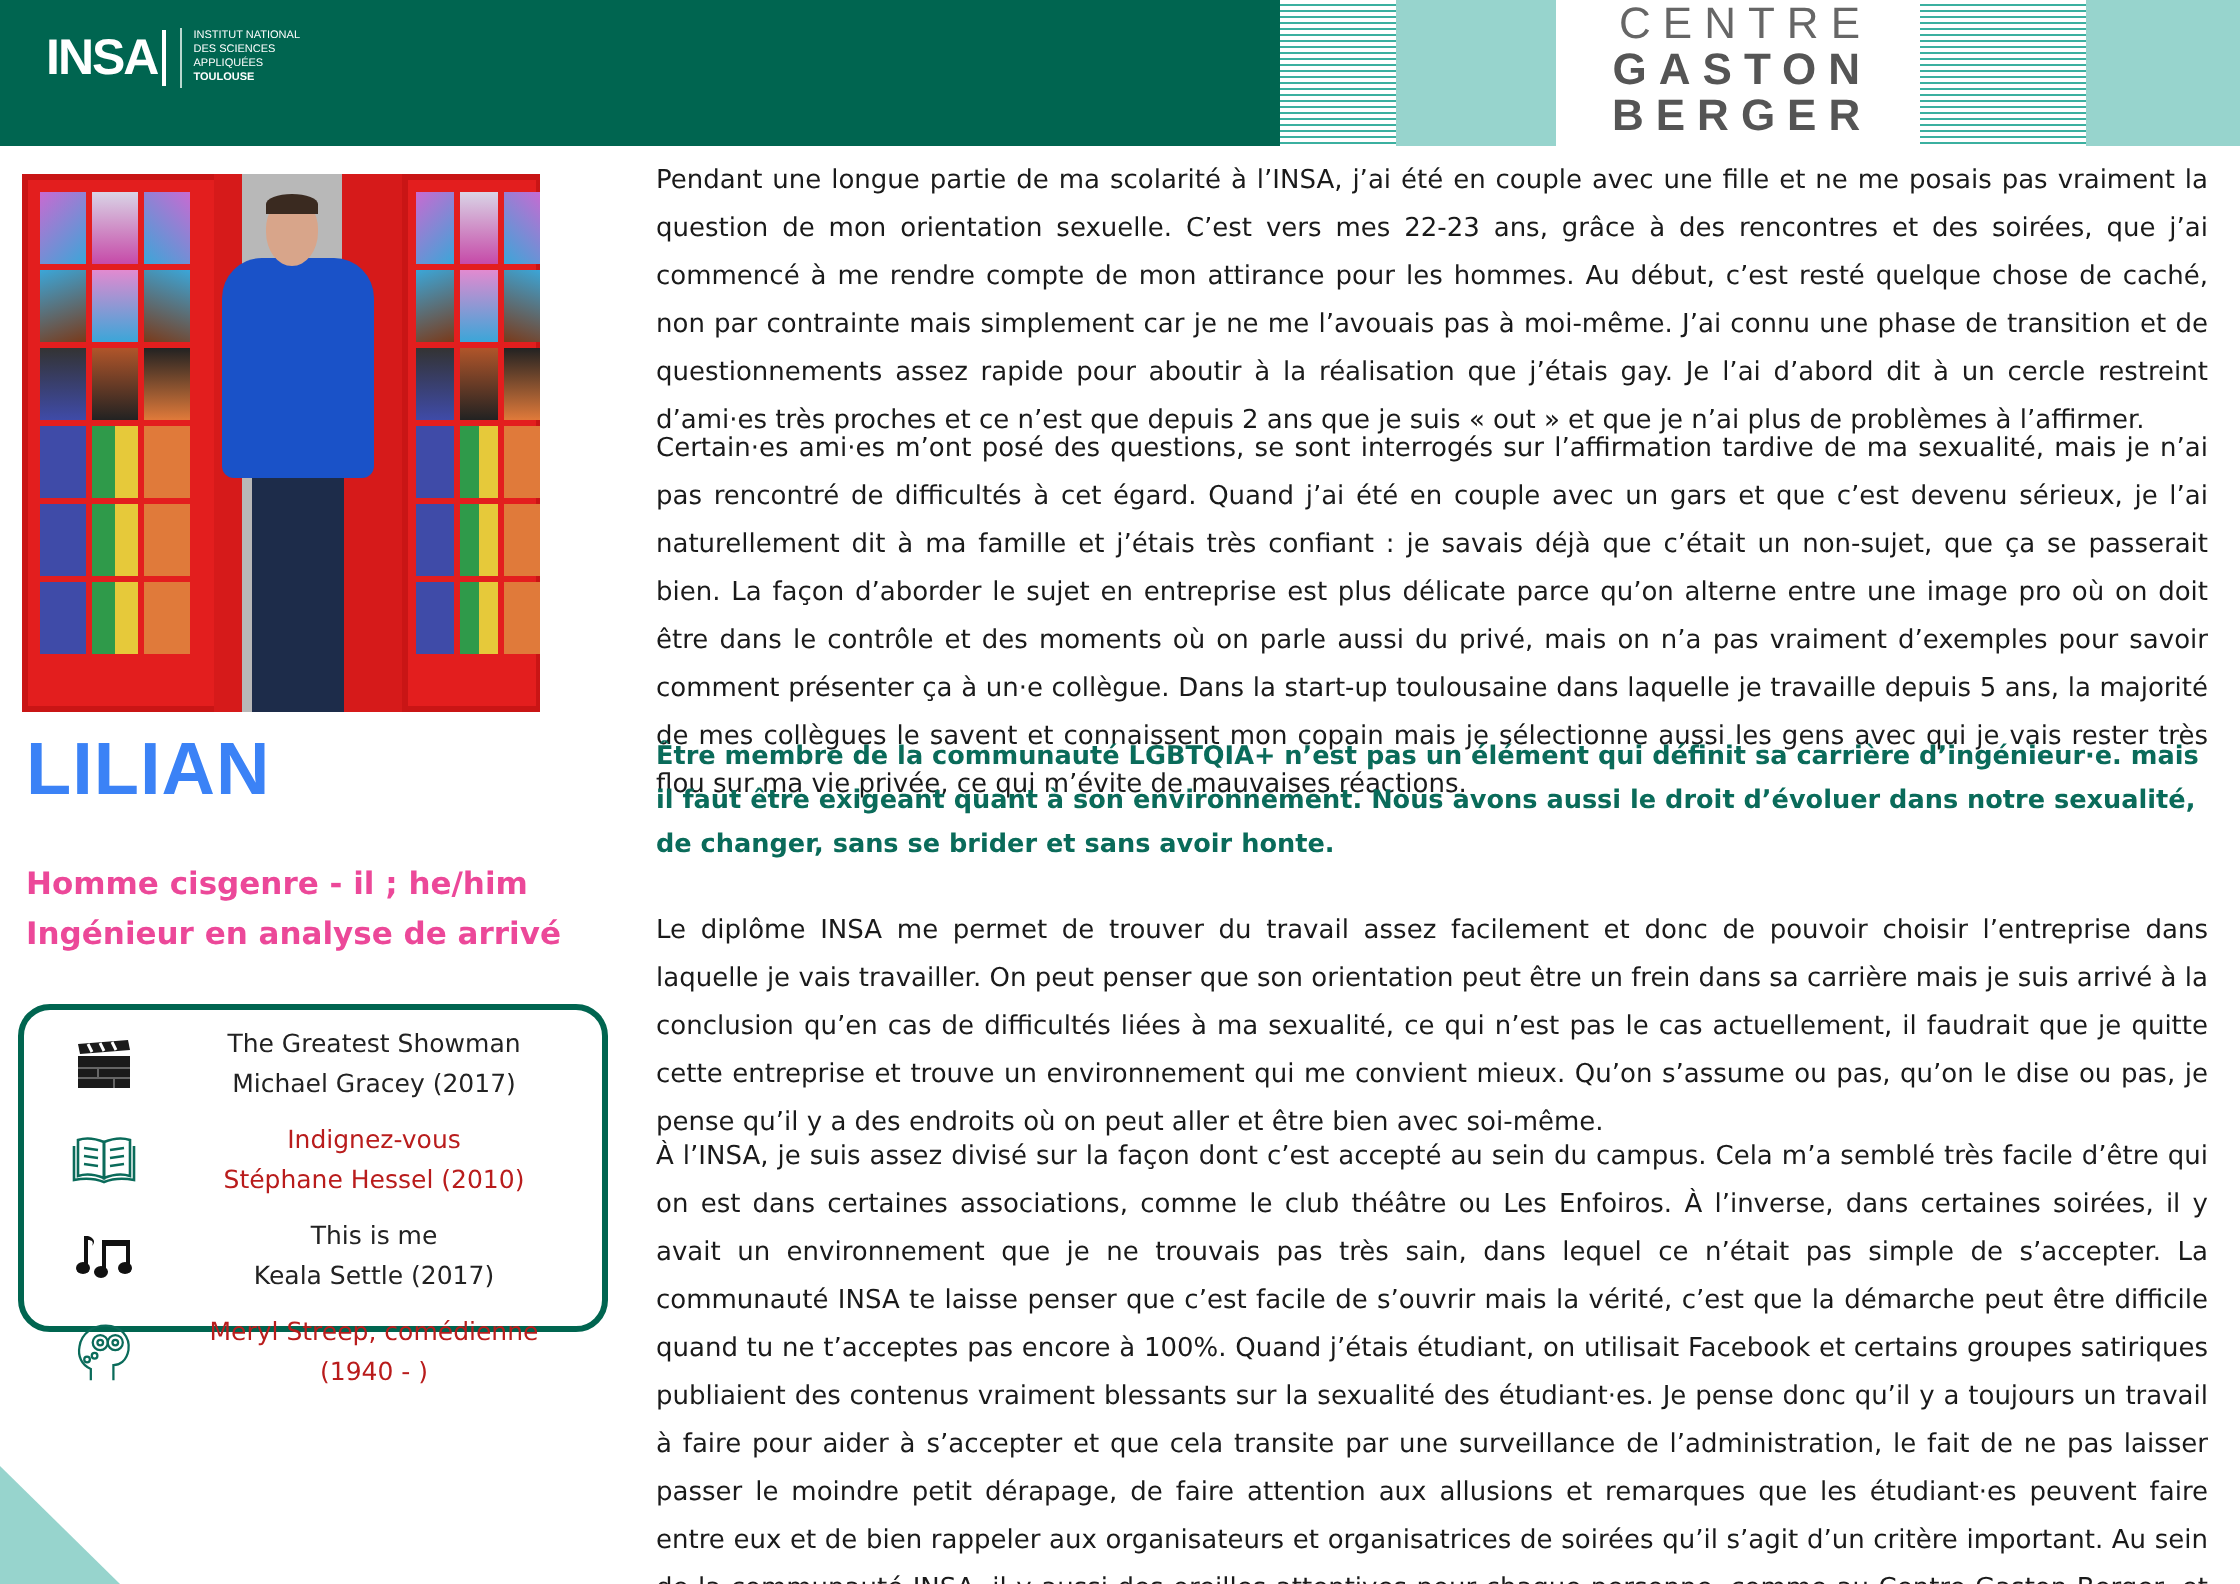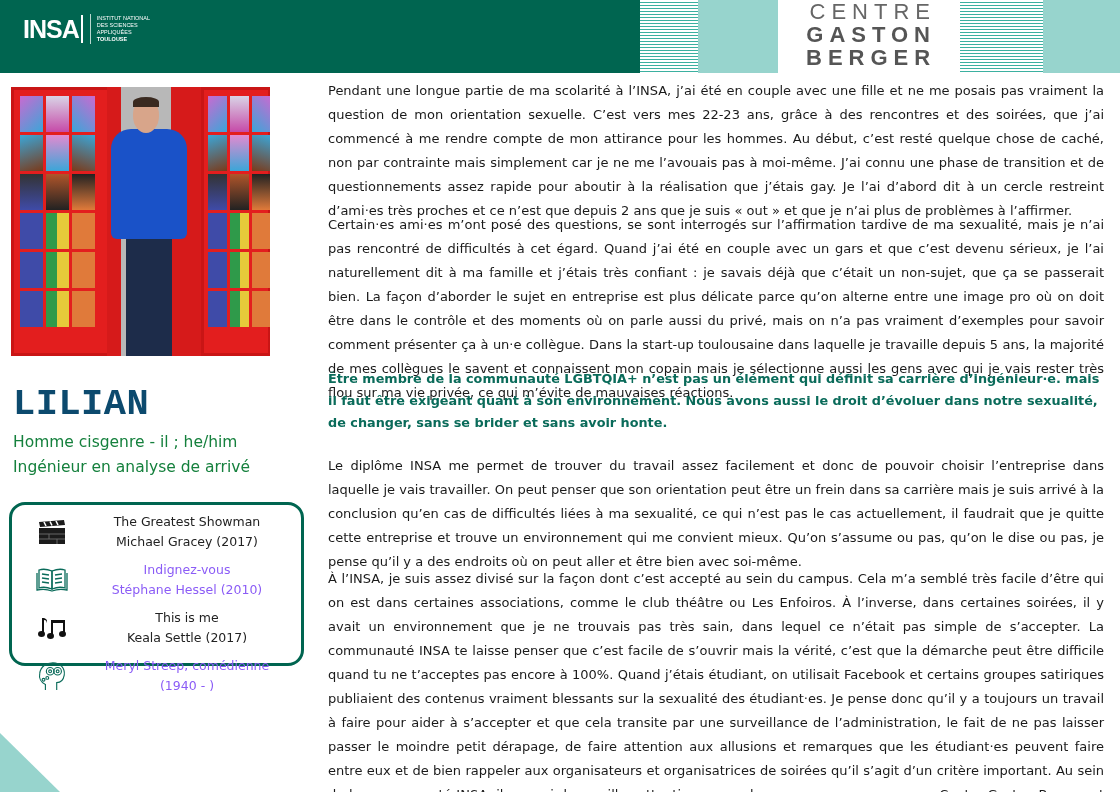--- a/index.html
+++ b/index.html
@@ -34,29 +34,29 @@
   .door-r { left: 190px; width: 70px; }
   .pane-grid { position: absolute; left: 6px; top: 0; display: grid; gap: 3px; }
   .pane { width: 23px; height: 36px; }
   .doorway { position: absolute; left: 103px; top: 0; width: 87px; height: 269px; background: #b8b8b8; }
   .frame-strip { position: absolute; top: 0; height: 269px; background: #d61a1a; }
   .person-head { position: absolute; left: 122px; top: 12px; width: 26px; height: 34px; border-radius: 45% 45% 50% 50%; background: #d8a58a; }
   .person-hair { position: absolute; left: 122px; top: 10px; width: 26px; height: 10px; border-radius: 50% 50% 0 0; background: #3a2a20; }
   .person-jacket { position: absolute; left: 100px; top: 42px; width: 76px; height: 110px; border-radius: 20px 20px 6px 6px; background: #1a52c8; }
   .person-legs { position: absolute; left: 115px; top: 150px; width: 46px; height: 119px; background: #1d2c4a; }
 
-  .name { position: absolute; left: 13px; top: 383px; font-family: Liberation Mono, monospace; font-weight: bold; font-size: 37px; color: #0c4a6e; letter-spacing: 0.5px; }
-  .identity { position: absolute; left: 13px; top: 430px; font-weight: normal; font-size: 15.5px; line-height: 25px; color: #15803d; }
+  .name { position: absolute; left: 13px; top: 364px; font-family: Liberation Sans, sans-serif; font-weight: bold; font-size: 37px; color: #3b82f6; letter-spacing: 0.5px; }
+  .identity { position: absolute; left: 13px; top: 430px; font-weight: bold; font-size: 15.5px; line-height: 25px; color: #ec4899; }
 
   .fav-box { position: absolute; left: 9px; top: 502px; width: 295px; height: 164px; border: 3px solid #006550; border-radius: 16px; }
   .fav-item { position: absolute; left: 0; width: 289px; height: 48px; }
   .fav-icon { position: absolute; left: 24px; top: 6px; width: 32px; height: 32px; display: flex; align-items: center; justify-content: center; }
   .fav-text { position: absolute; left: 70px; width: 210px; text-align: center; font-size: 12.5px; line-height: 20px; }
   .fav-dark { color: #222222; }
-  .fav-green { color: #8b5cf6; }
+  .fav-green { color: #b91c1c; }
 
   .corner-tri { position: absolute; left: 0; top: 733px; width: 0; height: 0; border-left: 60px solid #97d4cd; border-top: 59px solid transparent; }
 
   
   .main { position: absolute; left: 328px; top: 79px; width: 776px; }
   .para { font-size: 13px; line-height: 24px; text-align: justify; color: #1a1a1a; }
   .p1 { position: absolute; left: 0; top: 0; width: 776px; }
   .p2 { position: absolute; left: 0; top: 134px; width: 776px; }
   .quote { position: absolute; left: 0; top: 289px; width: 776px; font-weight: bold; font-size: 12.8px; line-height: 22px; color: #0a6b5a; }
   .p3 { position: absolute; left: 0; top: 375px; width: 776px; }

